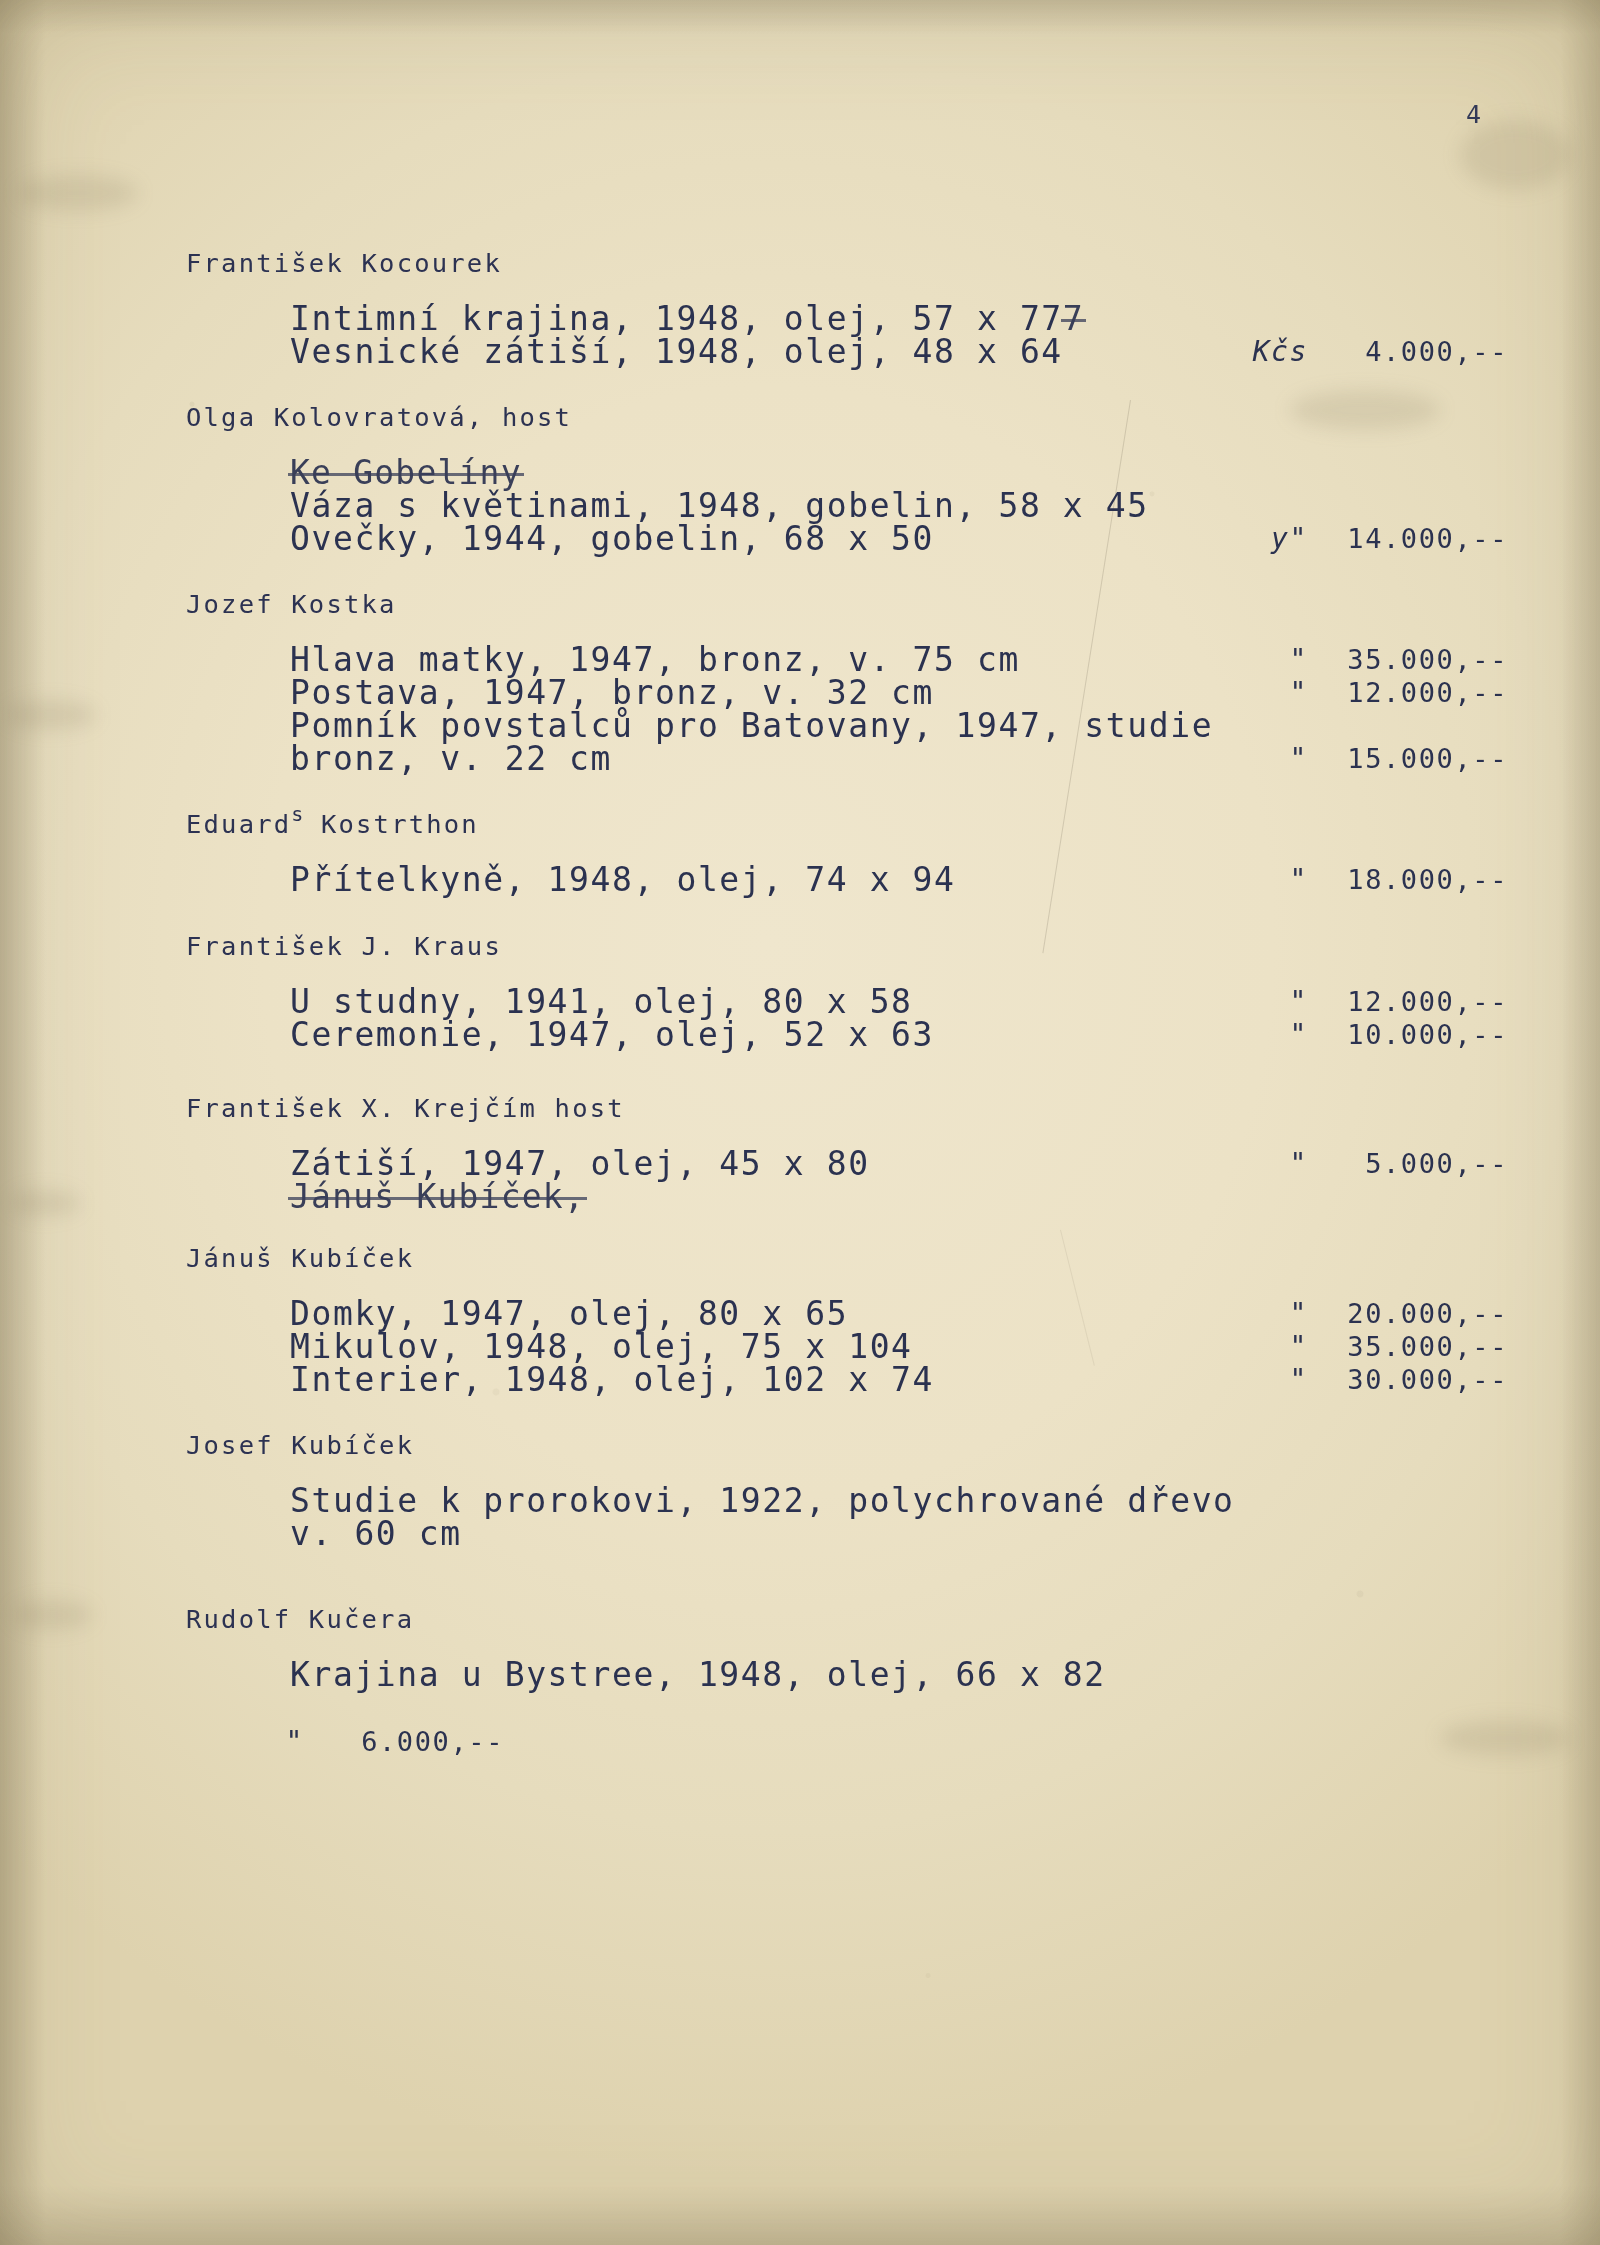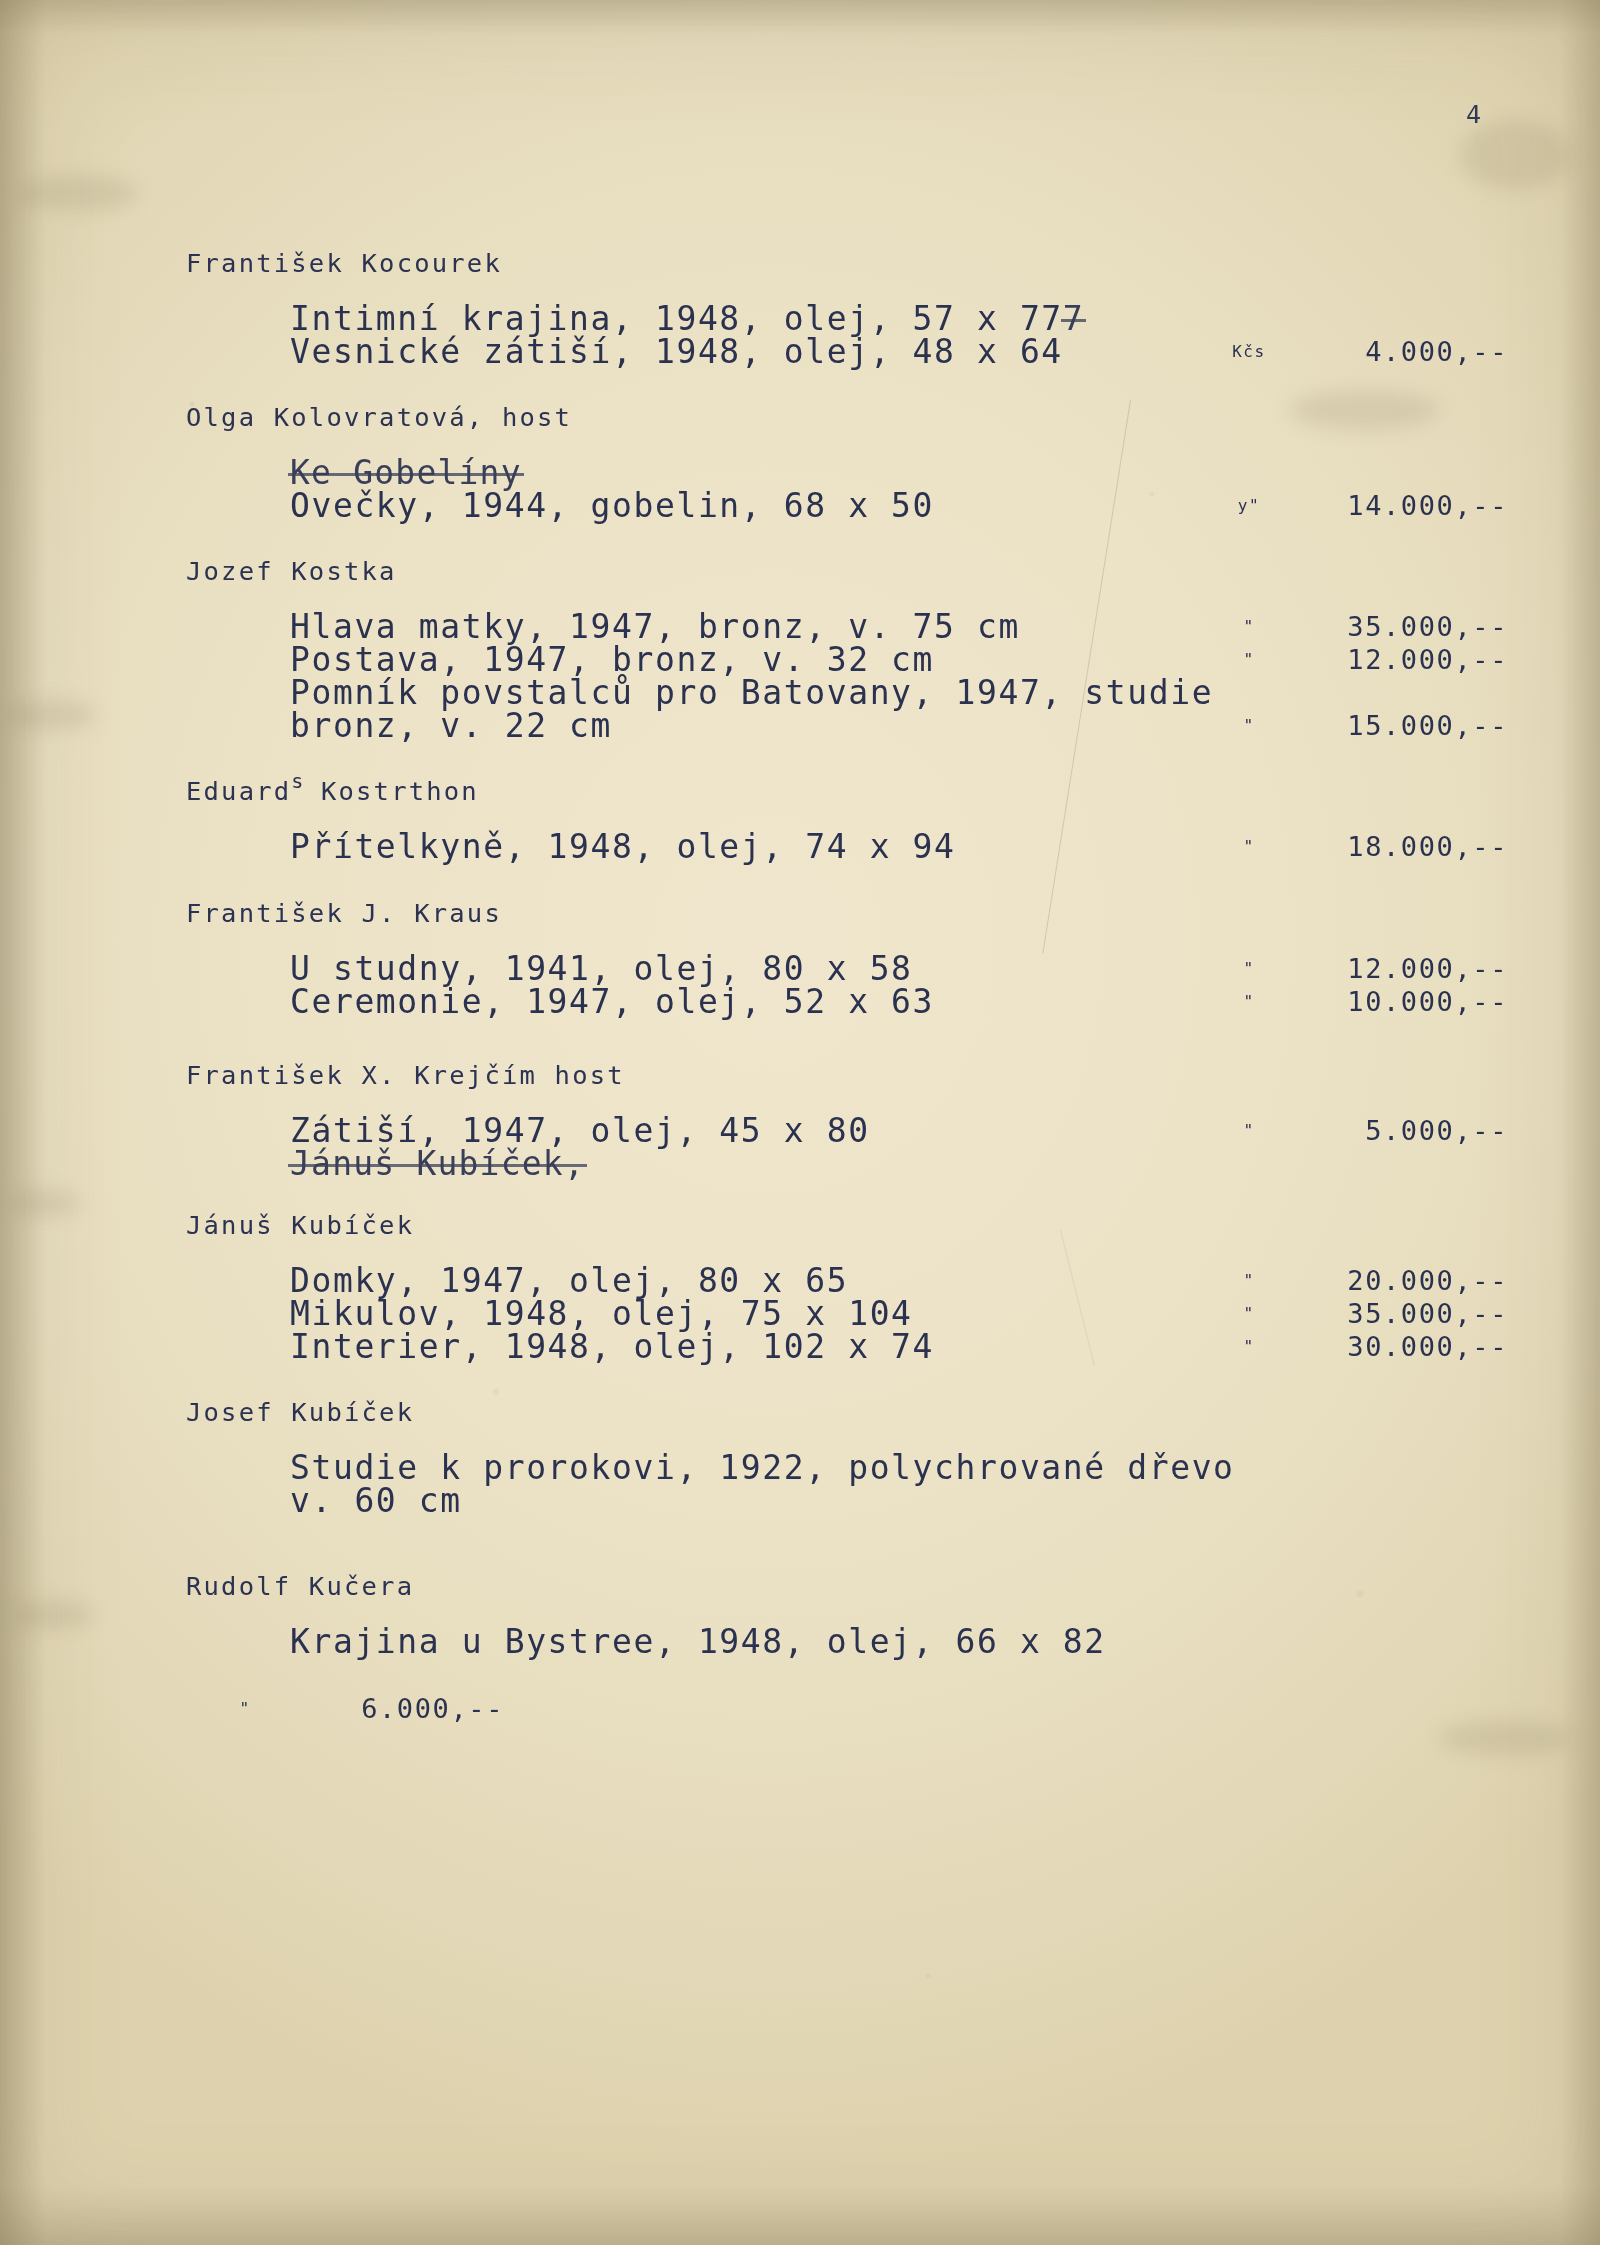--- a/index.html
+++ b/index.html
@@ -127,26 +127,27 @@
     flex: 0 0 900px;
     padding-left: 104px;
     font-size: 33px;
     letter-spacing: 1.6px;
     line-height: 33px;
     white-space: pre;
     color: #2b3250;
   }
   .row .cur {
     flex: 0 0 118px;
-    font-size: 16px;
+    font-size: 28px;
     letter-spacing: 1.6px;
     line-height: 33px;
-    text-align: center;
+    text-align: right;
     white-space: pre;
     color: #2b3250;
+    font-style: italic;
   }
   .row .price {
     flex: 0 0 200px;
     font-size: 27px;
     letter-spacing: 1.6px;
     line-height: 33px;
     text-align: right;
     white-space: pre;
     color: #2b3250;
   }
@@ -227,20 +228,25 @@
 
       <div class="group" style="margin-top:34px;">
         <p class="artist">Olga Kolovratová, host</p>
         <div class="works">
           <div class="row">
             <span class="title"><span class="struck blur">Ke Gobelíny</span></span>
             <span class="cur"></span>
             <span class="price"></span>
           </div>
           <div class="row">
+            <span class="title">Váza s květinami, 1948, gobelin, 58 x 45</span>
+            <span class="cur"></span>
+            <span class="price"></span>
+          </div>
+          <div class="row">
             <span class="title">Ovečky, 1944, gobelin, 68 x 50</span>
             <span class="cur">y"</span>
             <span class="price">14.000,--</span>
           </div>
         </div>
       </div>
 
       <div class="group" style="margin-top:34px;">
         <p class="artist">Jozef Kostka</p>
         <div class="works">

